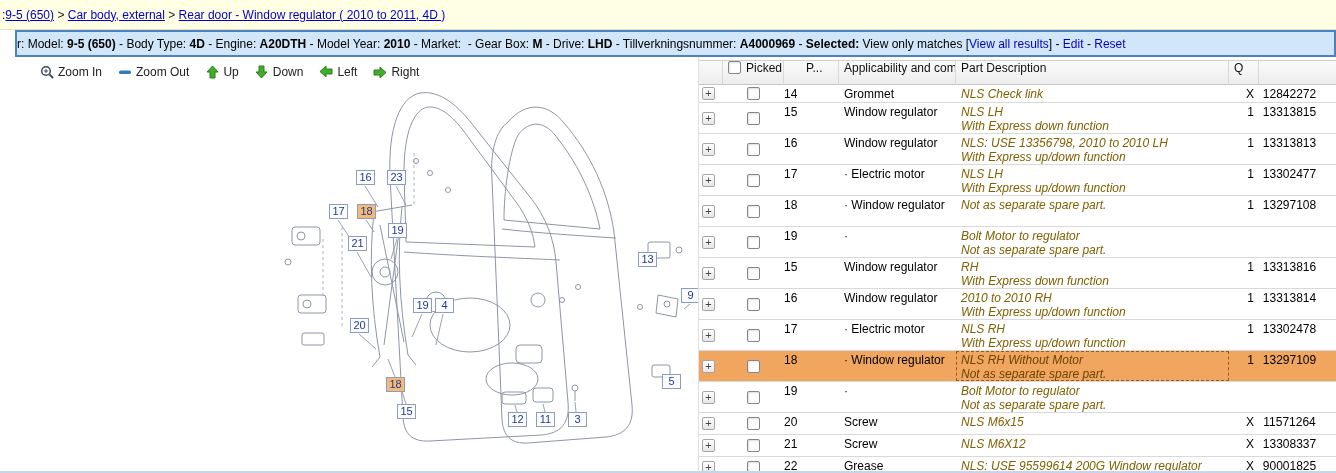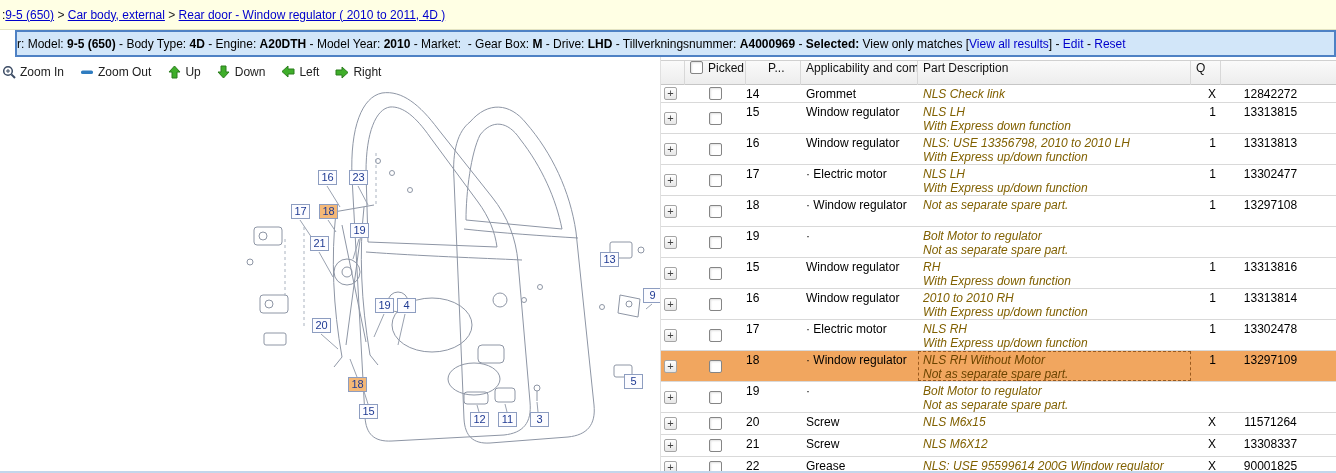--- a/index.html
+++ b/index.html
@@ -19,21 +19,21 @@
   .crumb-sep { color:#222; }
 
   
   .filterbar {
     height:27px; background:#d2e6f9; border:2px solid #4e81c4;
     display:flex; align-items:center; 
     white-space:pre; overflow:hidden;margin-left:15px;
   }
   .filterbar a { color:#0000cc; cursor:pointer; }
 
-  .main { display:flex; height:416px; }
+  .main { display:flex; height:416px;padding-left:38px; }
 
   
   .left-pane { width:660px; flex:none; position:relative; overflow:hidden; background:#fff; }
   .toolbar { height:30px; display:flex; align-items:center; padding-left:2px; position:relative; z-index:3; }
   .tool { display:flex; align-items:center; gap:4px; margin-right:16px; cursor:pointer; color:#222; }
   .ticon { display:inline-flex; width:14px; height:14px; align-items:center; justify-content:center; }
   svg.diagram { position:absolute; left:0; top:0; z-index:1; pointer-events:none; }
 
   .callout {
     position:absolute; z-index:2; width:19px; height:15px;

